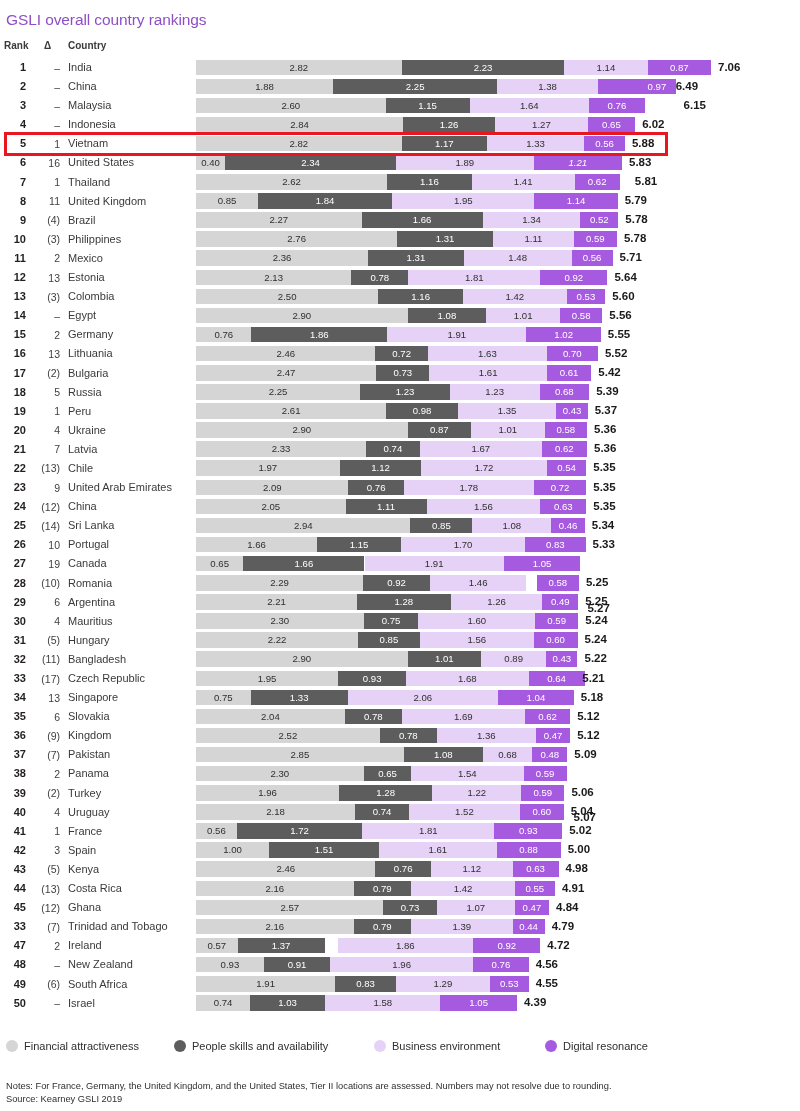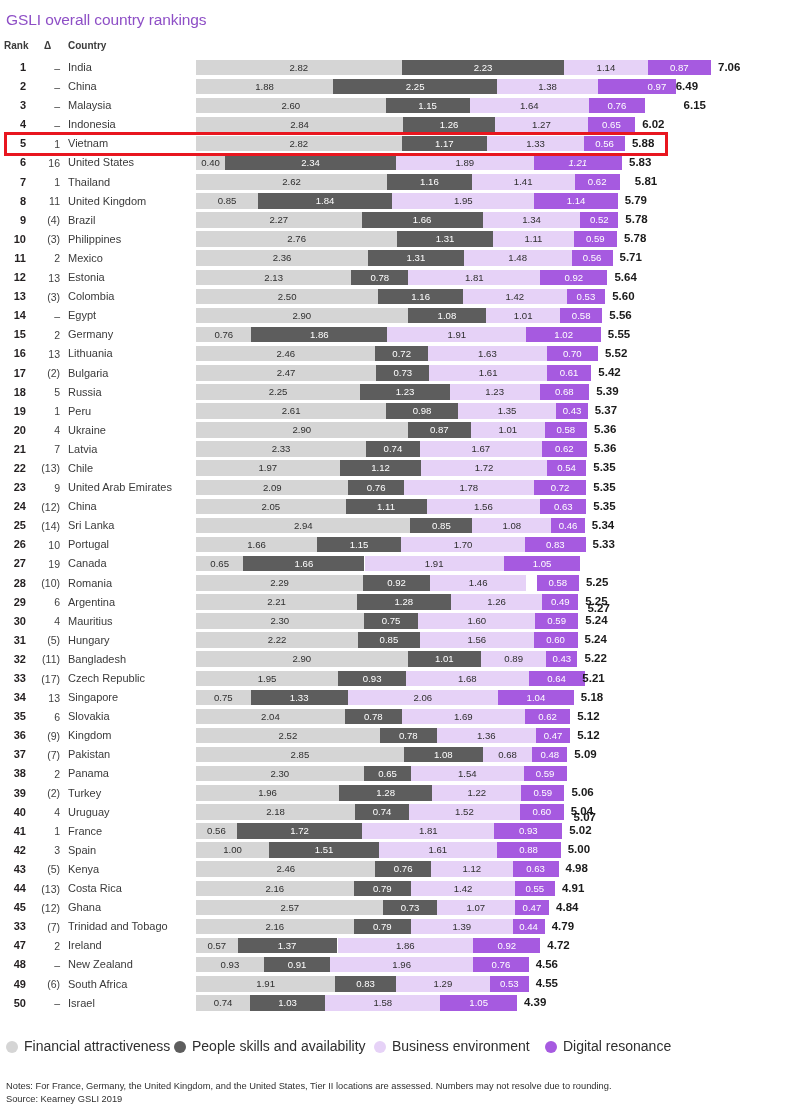--- a/index.html
+++ b/index.html
@@ -134,21 +134,21 @@
     background: transparent;
   }
 
   
   #legend {
     position: absolute;
     left: 6px;
     top: 1038px;
     width: 790px;
     height: 18px;
-    font-size: 14px;
+    font-size: 11px;
     color: #2f2f2f;
   }
   .legend-item {
     position: absolute;
     top: 0;
     height: 16px;
     line-height: 16px;
     white-space: nowrap;
   }
   .legend-dot {
@@ -1111,21 +1111,21 @@
         <div class="r-total" style="left: 551.68px;">4.79</div>
       </div>
       <div class="row">
         <div class="r-rank">47</div>
         <div class="r-delta">2</div>
         <div class="r-country">Ireland</div>
         <div class="bar-wrap">
           <div class="seg seg-fin" style="left: 0px; width: 41.58px;">
             <span>0.57</span>
           </div>
-          <div class="seg seg-ppl" style="left: 41.58px; width: 99px;">
+          <div class="seg seg-ppl" style="left: 41.58px; width: 87px;">
             <span>1.37</span>
           </div>
           <div class="seg seg-biz" style="left: 141.52px; width: 135.68px;">
             <span>1.86</span>
           </div>
           <div class="seg seg-dig" style="left: 277.2px; width: 67.11px;">
             <span>0.92</span>
           </div>
         </div>
         <div class="r-total" style="left: 547.31px;">4.72</div>

